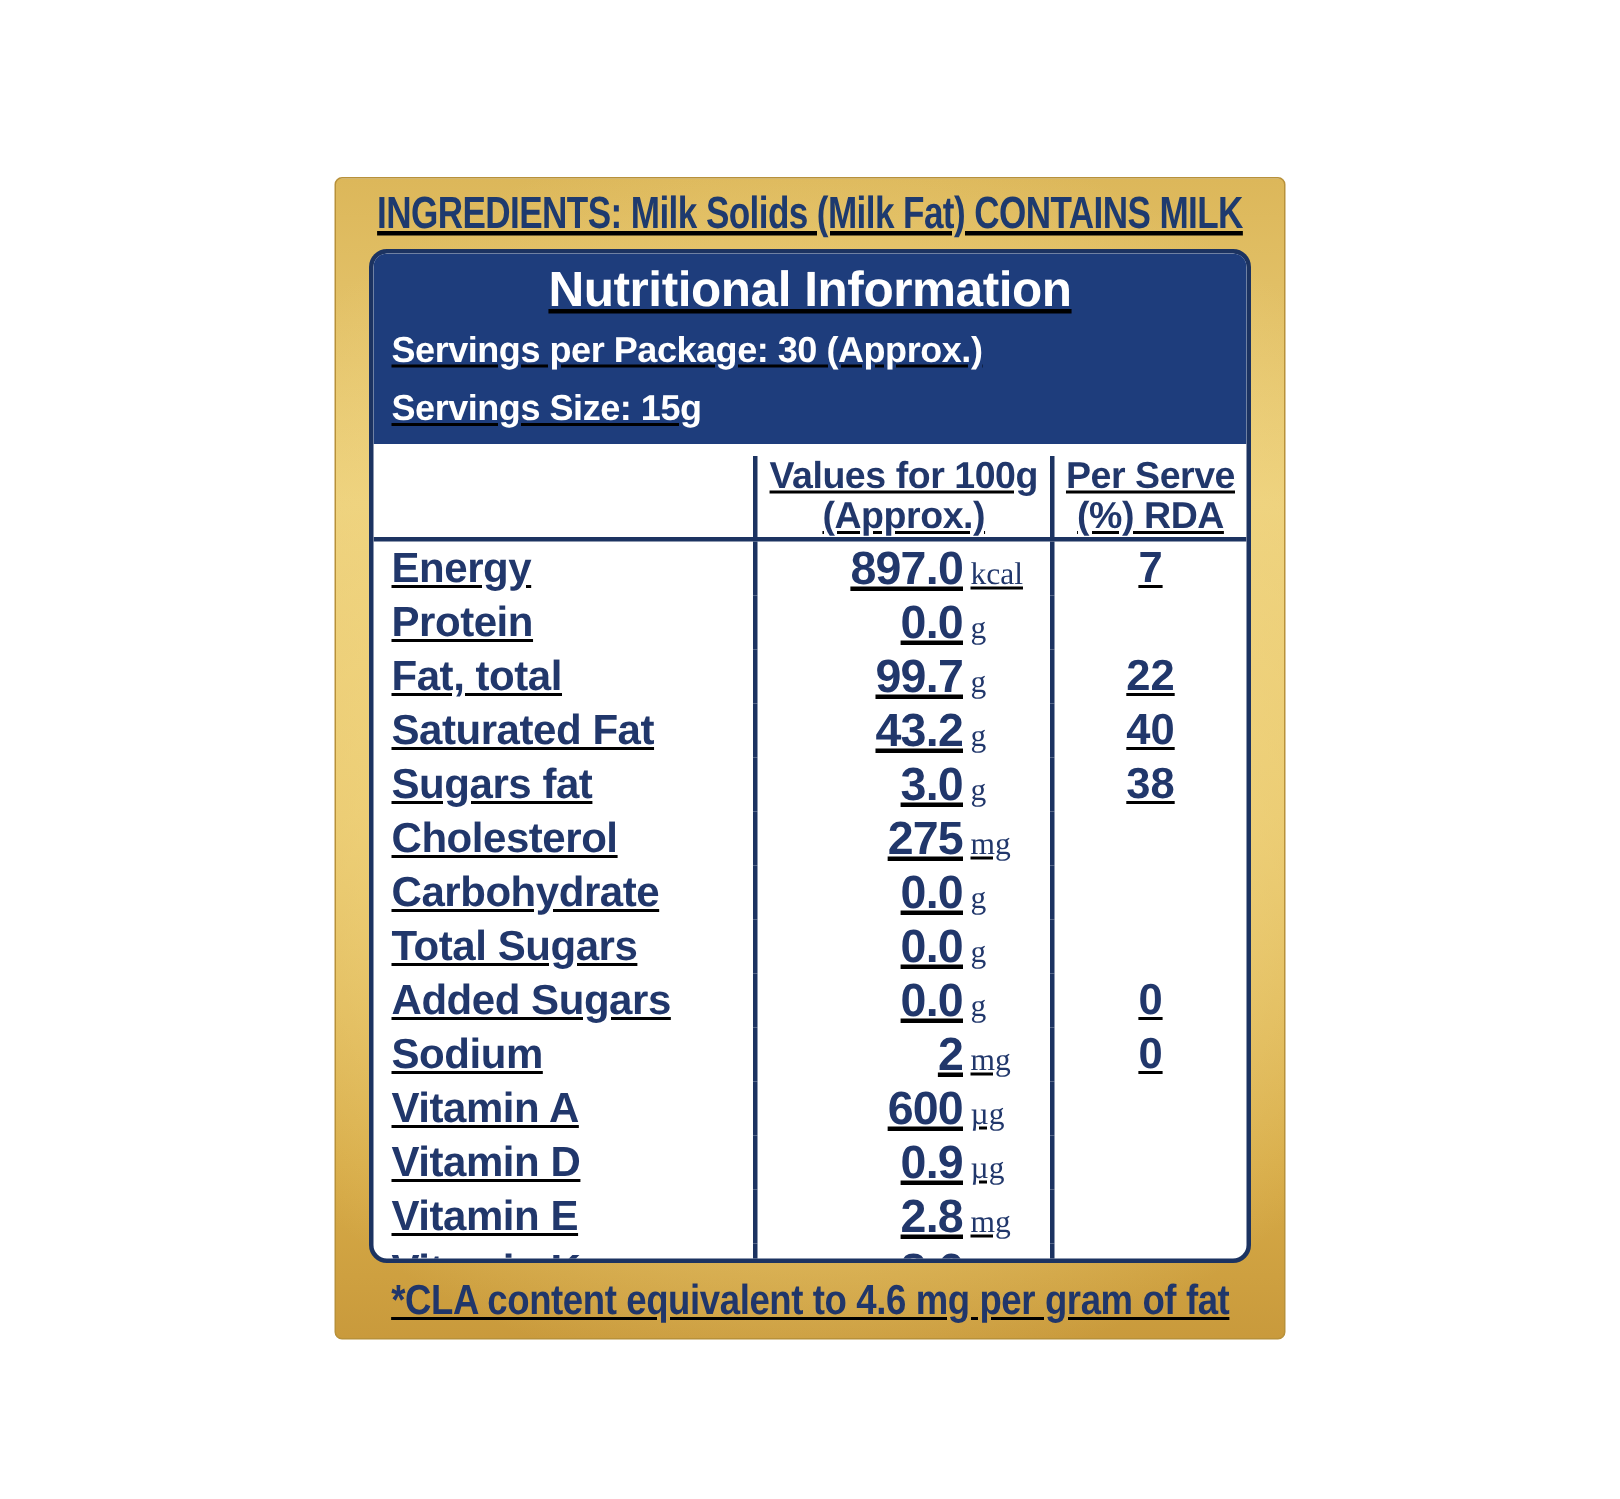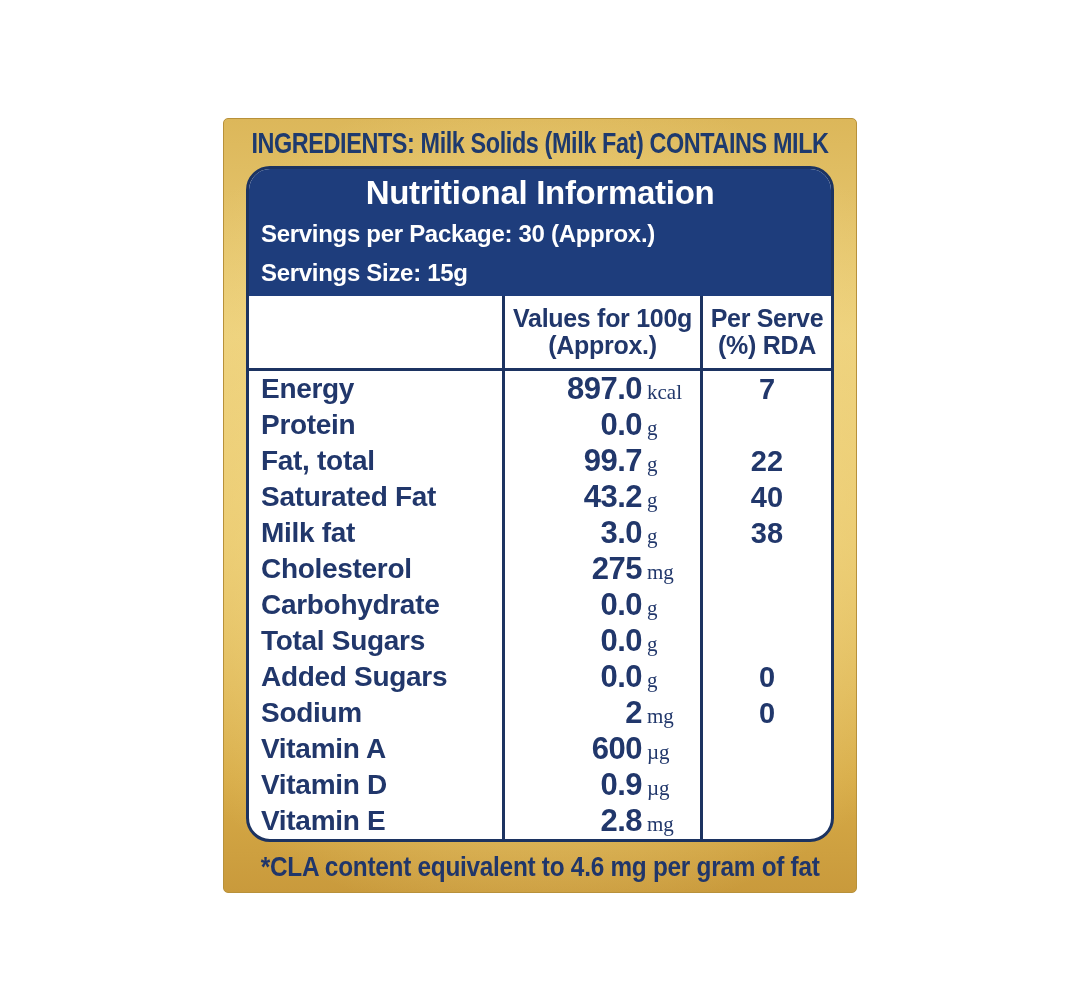--- a/index.html
+++ b/index.html
@@ -2,35 +2,35 @@
 <html><head>
 <meta charset="utf-8">
 <style>
   html,body{margin:0;padding:0;background:#ffffff;}
   .canvas{position:relative;width:1080px;height:999px;background:#ffffff;overflow:hidden;
           font-family:"Liberation Sans",sans-serif;}
   .goldlabel{position:absolute;left:223px;top:118px;width:634px;height:775px;border-radius:5px;
     box-sizing:border-box;border:1px solid #b8913a;display:flex;flex-direction:column;align-items:stretch;
     background:
       radial-gradient(95% 70% at 50% 50%, rgba(255,246,198,0.95) 0%, rgba(243,216,132,0.60) 45%, rgba(0,0,0,0) 78%),
-      linear-gradient(180deg,#dcb75a 0%,#ecd07c 28%,#e6c468 55%,#d7ab47 85%,#c99a3c 100%);}
+      linear-gradient(180deg,#dcb75a 0%,#ecd07c 28%,#e6c468 55%,#d7ab47 85%,#c99a3c 100%); text-decoration: underline;}
   .ingredients{height:47px;display:flex;align-items:center;justify-content:center;}
   .squeeze{white-space:nowrap;display:inline-block;}
   .ingredients .txt{font-size:30px;font-weight:700;color:#1e3a6e;letter-spacing:-0.5px;
     transform:scaleX(0.78);transform-origin:50% 50%;}
   .info-box{width:588px;height:676px;margin:0 auto;box-sizing:border-box;background:#ffffff;
-    border:3px solid #1c3361;border-radius:24px;overflow:hidden;display:flex;flex-direction:column;}
+    border:3px solid #1c3361;border-radius:12px;overflow:hidden;display:flex;flex-direction:column;}
   .p-head{background:#1e3d7c;color:#ffffff;padding:3px 12px 4px;}
   .p-title{text-align:center;font-size:33px;font-weight:700;line-height:42px;letter-spacing:-0.3px;}
   .p-line{font-size:24px;font-weight:700;line-height:39px;letter-spacing:-0.3px;}
   .trow{display:flex;box-sizing:border-box;}
   .c1{width:253px;box-sizing:border-box;padding-left:12px;}
   .c2{width:201px;box-sizing:border-box;border-left:3px solid #1c3361;border-right:3px solid #1c3361;}
   .c3{flex:1;box-sizing:border-box;}
-  .thead{height:75px;border-bottom:3px solid #1c3361;color:#21376b;flex:none;}
+  .thead{height:65px;border-bottom:3px solid #1c3361;color:#21376b;flex:none;align-items:flex-end;}
   .thead .c2,.thead .c3{display:flex;flex-direction:column;align-items:center;justify-content:center;
     font-size:25px;font-weight:700;line-height:27px;letter-spacing:-0.3px;}
   .tbody{flex:1;display:flex;flex-direction:column;}
   .drow{flex:1;color:#21376b;}
   .drow .c1{display:flex;align-items:center;font-size:28px;font-weight:700;letter-spacing:-0.3px;}
   .drow .c2{display:flex;align-items:center;}
   .val{display:flex;align-items:baseline;width:100%;}
   .num{flex:1;text-align:right;font-size:31px;font-weight:700;letter-spacing:-0.5px;}
   .unit{width:58px;text-align:left;font-size:21px;font-weight:400;padding-left:5px;box-sizing:border-box;
     font-family:"Liberation Serif",serif;}
@@ -116,21 +116,21 @@
       <span class="val">
         <span class="num">43.2</span>
         <span class="unit">g</span>
       </span>
     </div>
     <div class="c3">40</div>
   </div>
 
   <div class="trow drow">
     <div class="c1">
-      <span>Milk fat</span>
+      <span>Sugars fat</span>
     </div>
     <div class="c2">
       <span class="val">
         <span class="num">3.0</span>
         <span class="unit">g</span>
       </span>
     </div>
     <div class="c3">38</div>
   </div>
 

